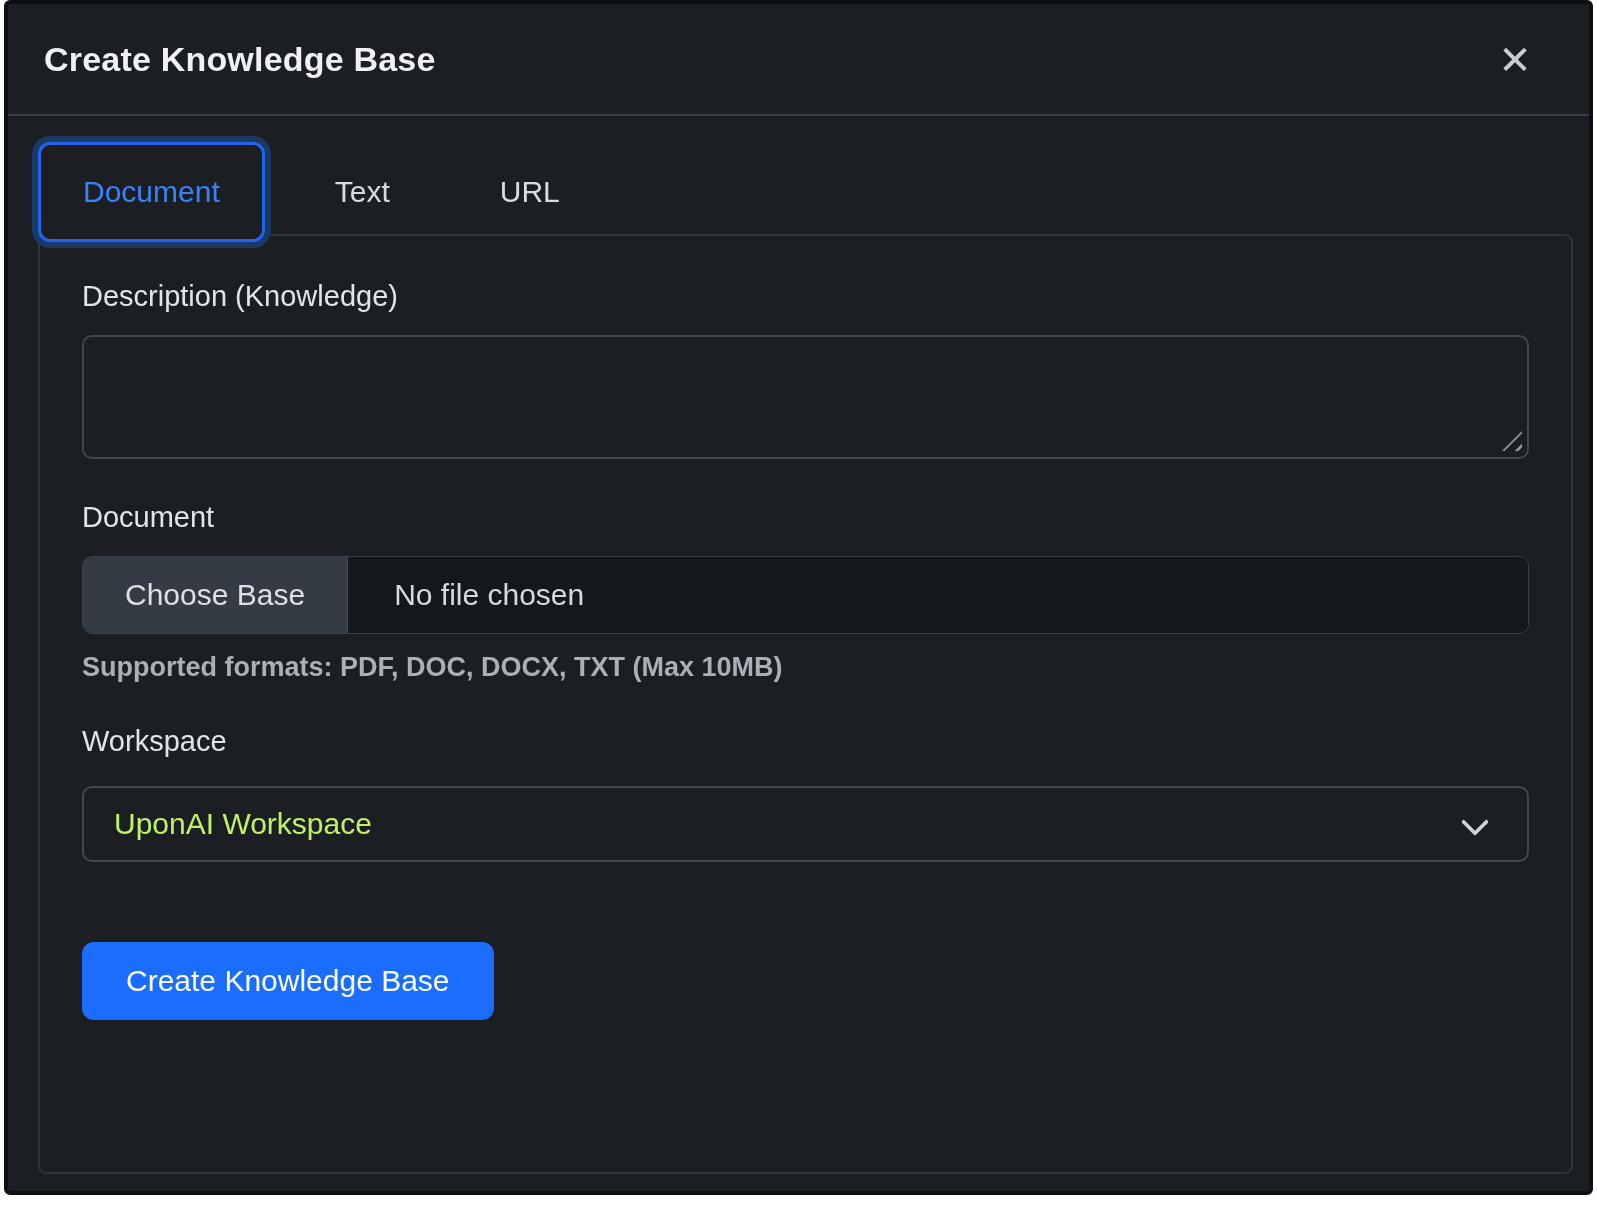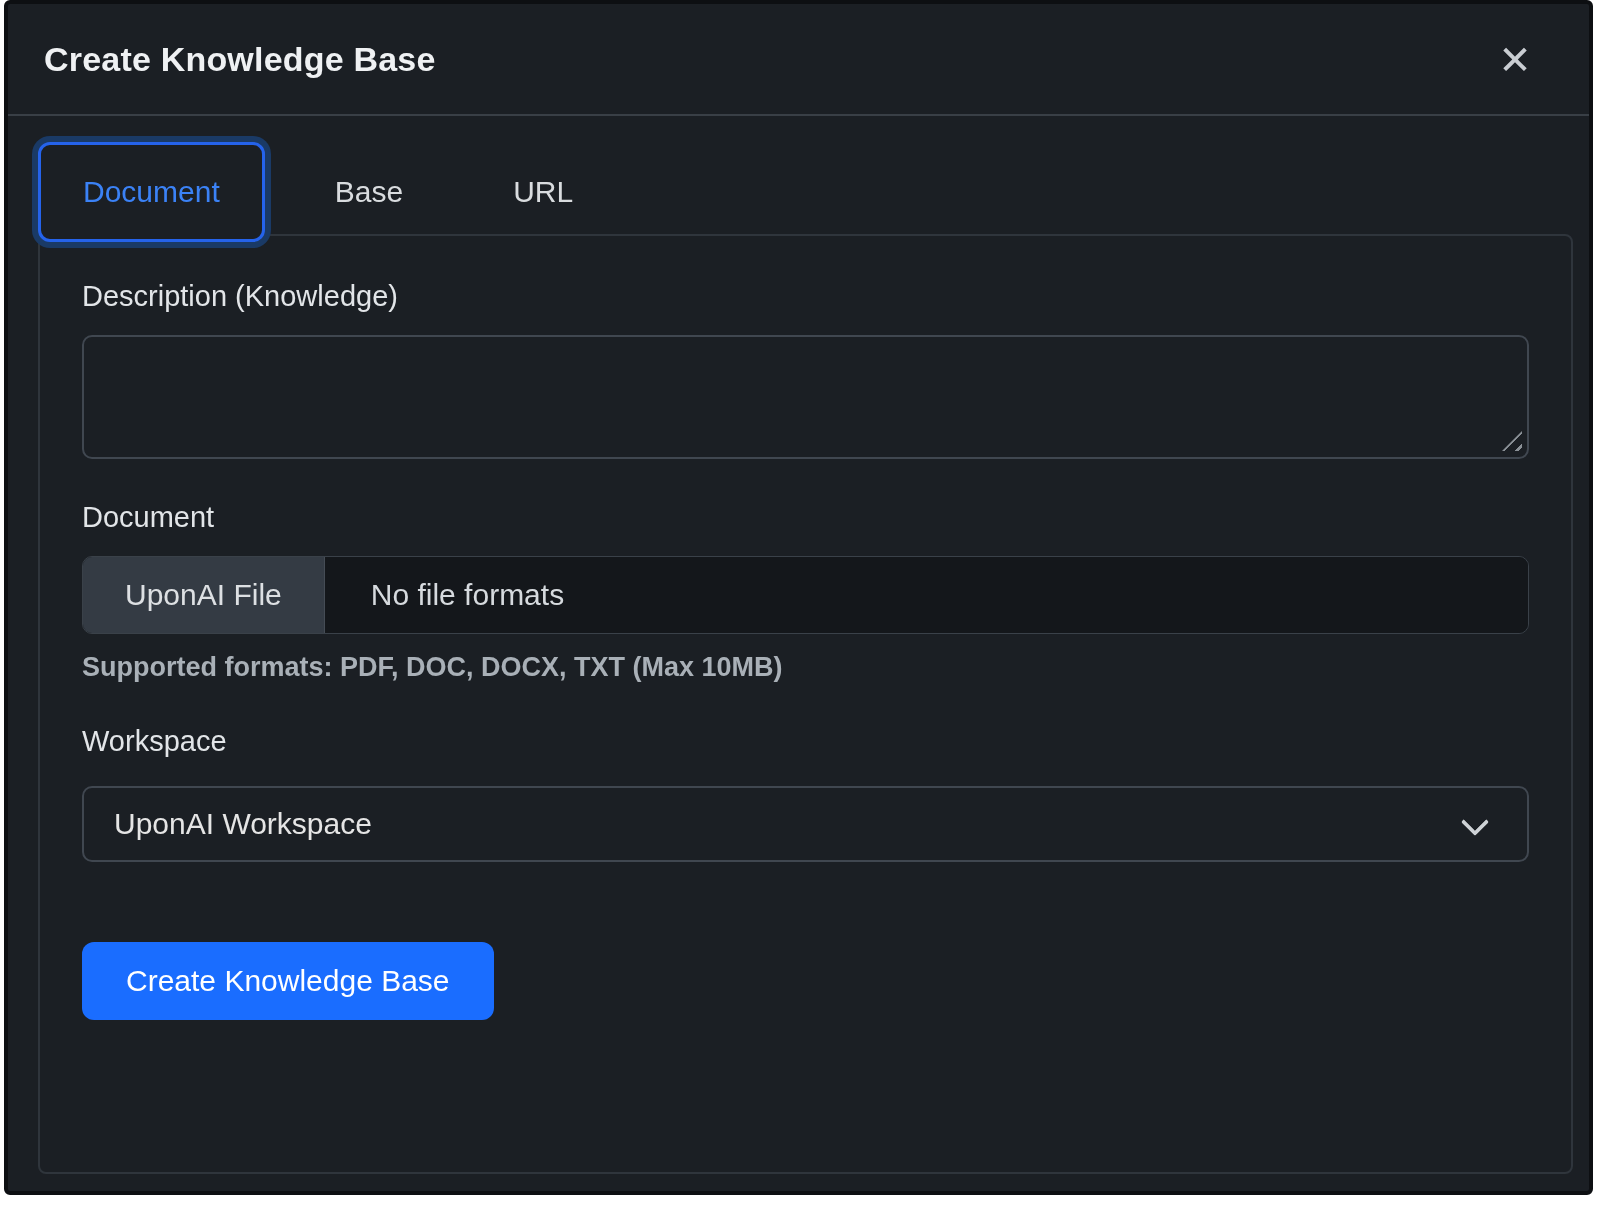--- a/index.html
+++ b/index.html
@@ -162,21 +162,21 @@
   
   .select-box {
     position: relative;
     width: 100%;
     height: 76px;
     border: 2px solid #404750;
     border-radius: 10px;
     display: flex;
     align-items: center;
     padding: 0 30px;
-    color: #e5e5e5;
+    color: #bef264;
     font-size: 30px;
     cursor: pointer;
     margin-top: 28px;
   }
   .chevron {
     position: absolute;
     right: 42px;
     top: 24px;
     width: 20px; height: 20px;
     border-right: 4px solid #ced2d6;
@@ -209,43 +209,43 @@
     <button class="close-btn">
       <span>✕</span>
     </button>
   </div>
 
   <div class="tabs-row">
     <button class="tab active">
       <span>Document</span>
     </button>
     <button class="tab">
-      <span>Base</span>
+      <span>Text</span>
     </button>
     <button class="tab">
       <span>URL</span>
     </button>
   </div>
 
   <div class="tab-panel">
 
 
     <div class="field">
       <label class="field-label">Description (Knowledge)</label>
       <div class="textarea-wrap">
         <textarea class="textarea-input" style=""></textarea>
         <span class="resize-grip"></span>
       </div>
     </div>
 
     <div class="field">
       <label class="field-label">Document</label>
       <div class="file-input">
-        <span class="file-choose">UponAI File</span>
-        <span class="file-status">No file formats</span>
+        <span class="file-choose">Choose Base</span>
+        <span class="file-status">No file chosen</span>
       </div>
       <div class="field-hint">Supported formats: PDF, DOC, DOCX, TXT (Max 10MB)</div>
     </div>
 
     <div class="field">
       <label class="field-label ws-label">Workspace</label>
       <div class="select-box">
         <span>UponAI Workspace</span>
         <span class="chevron"></span>
       </div>

